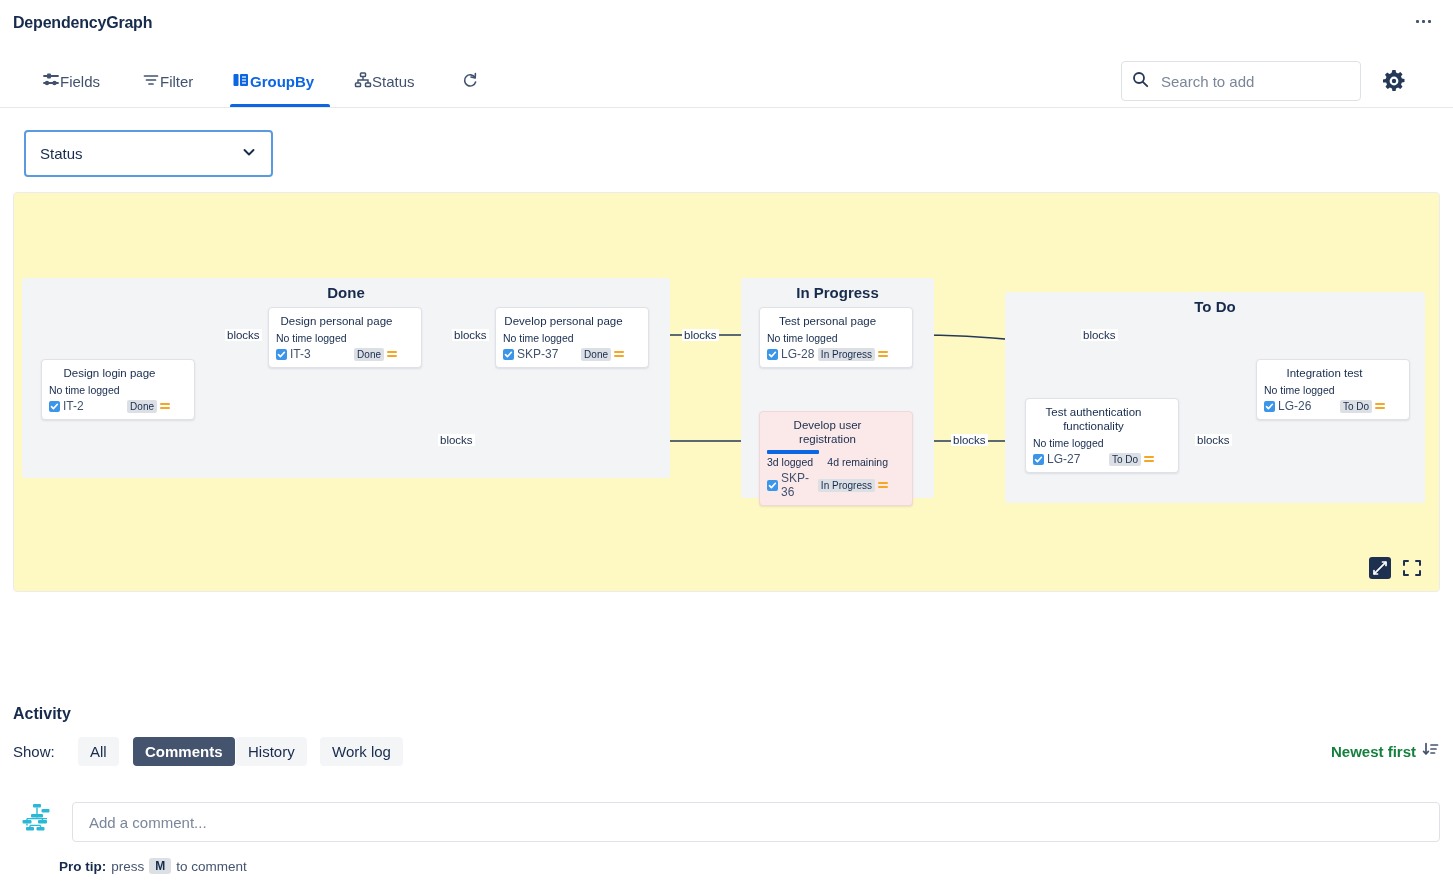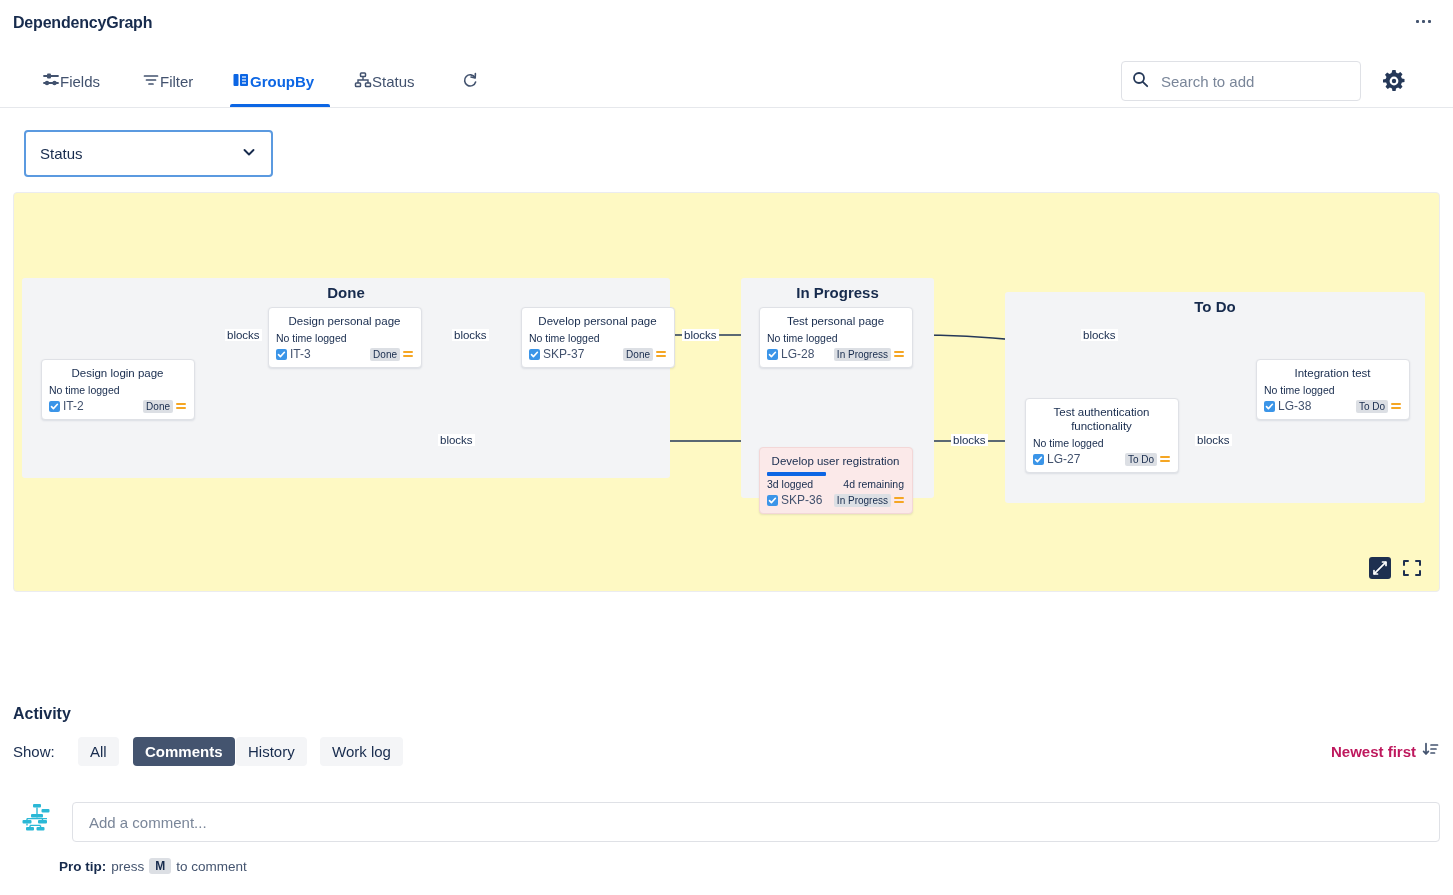--- a/index.html
+++ b/index.html
@@ -89,21 +89,21 @@
   }
   .group-title {
     position:absolute; width:100%; text-align:center; top:6px;
     font-size:15px; font-weight:bold; color:#172b4d;
   }
 
   .node {
     position:absolute; background:#fff;
     border:1px solid #dfe1e6; border-radius:4px;
     box-shadow:0 1px 2px rgba(9,30,66,0.10);
-    padding:6px 8px 6px 7px;
+    padding:6px 24px 6px 7px;
   }
   .node.highlight { background:#fbe9e9; border-color:#f3d7d7; }
   .node-title {
     text-align:center; font-size:11.5px; color:#172b4d;
     line-height:14px; margin-bottom:4px;
   }
   .node-progress {
     height:4px; background:transparent; margin-bottom:2px; position:relative;
   }
   .node-progress .bar { position:absolute; left:0; top:0; height:4px; background:#0c66e4; border-radius:1px; }
@@ -156,21 +156,21 @@
   }
   .filter-btn.active { background:#44546f; color:#fff; font-weight:bold; }
   #filter-all      { left:78px; }
   #filter-comments { left:133px;text-align:right; }
   #filter-history  { left:236px; }
   #filter-worklog  { left:320px; }
 
   #sort-control {
     position:absolute; right:14px; top:741px;
     display:flex; align-items:center; gap:6px;
-    font-size:15px; font-weight:bold; color:#be185d; cursor:pointer;
+    font-size:15px; font-weight:bold; color:#15803d; cursor:pointer;
   }
 
   #avatar {
     position:absolute; left:18px; top:802px;
     width:38px; height:38px; display:flex; align-items:center; justify-content:center;
   }
   #comment-box {
     position:absolute; left:72px; top:802px;
     width:1368px; height:40px;
     border:1px solid #dfe1e6; border-radius:4px; background:#fff;
@@ -364,21 +364,21 @@
       <span class="status-wrap">
         <span class="status-badge">Done</span>
         <span class="prio">
             <i></i>
             <i></i>
           </span>
       </span>
     </div>
   </div>
 
-  <div class="node" style="left:507px; top:114px; width:154px;">
+  <div class="node" style="left:481px; top:114px; width:154px;">
     <div class="node-title">Develop personal page</div>
     <div class="node-time">
       <span>No time logged</span>
     </div>
     <div class="node-foot">
       <span class="node-key">
         <span class="chk">
           <svg width="9" height="9" viewBox="0 0 9 9">
               <path d="M1.5 4.6 L3.4 6.6 L7.4 2.3" fill="none" stroke="#fff" stroke-width="1.6" stroke-linecap="round" stroke-linejoin="round"></path>
             </svg>
@@ -412,21 +412,21 @@
       <span class="status-wrap">
         <span class="status-badge">In Progress</span>
         <span class="prio">
             <i></i>
             <i></i>
           </span>
       </span>
     </div>
   </div>
 
-  <div class="node highlight" style="left:745px; top:218px; width:154px;margin-top:36px;">
+  <div class="node highlight" style="left:745px; top:218px; width:154px;">
     <div class="node-title">Develop user registration</div>
     <div class="node-progress">
       <span class="bar" style="width:43%;"></span>
     </div>
     <div class="node-time">
       <span>3d logged</span>
       <span>4d remaining</span>
     </div>
     <div class="node-foot">
       <span class="node-key">
@@ -476,21 +476,21 @@
     <div class="node-time">
       <span>No time logged</span>
     </div>
     <div class="node-foot">
       <span class="node-key">
         <span class="chk">
           <svg width="9" height="9" viewBox="0 0 9 9">
               <path d="M1.5 4.6 L3.4 6.6 L7.4 2.3" fill="none" stroke="#fff" stroke-width="1.6" stroke-linecap="round" stroke-linejoin="round"></path>
             </svg>
         </span>
-        <span>LG-38</span>
+        <span>LG-26</span>
       </span>
       <span class="status-wrap">
         <span class="status-badge">To Do</span>
         <span class="prio">
             <i></i>
             <i></i>
           </span>
       </span>
     </div>
   </div>

